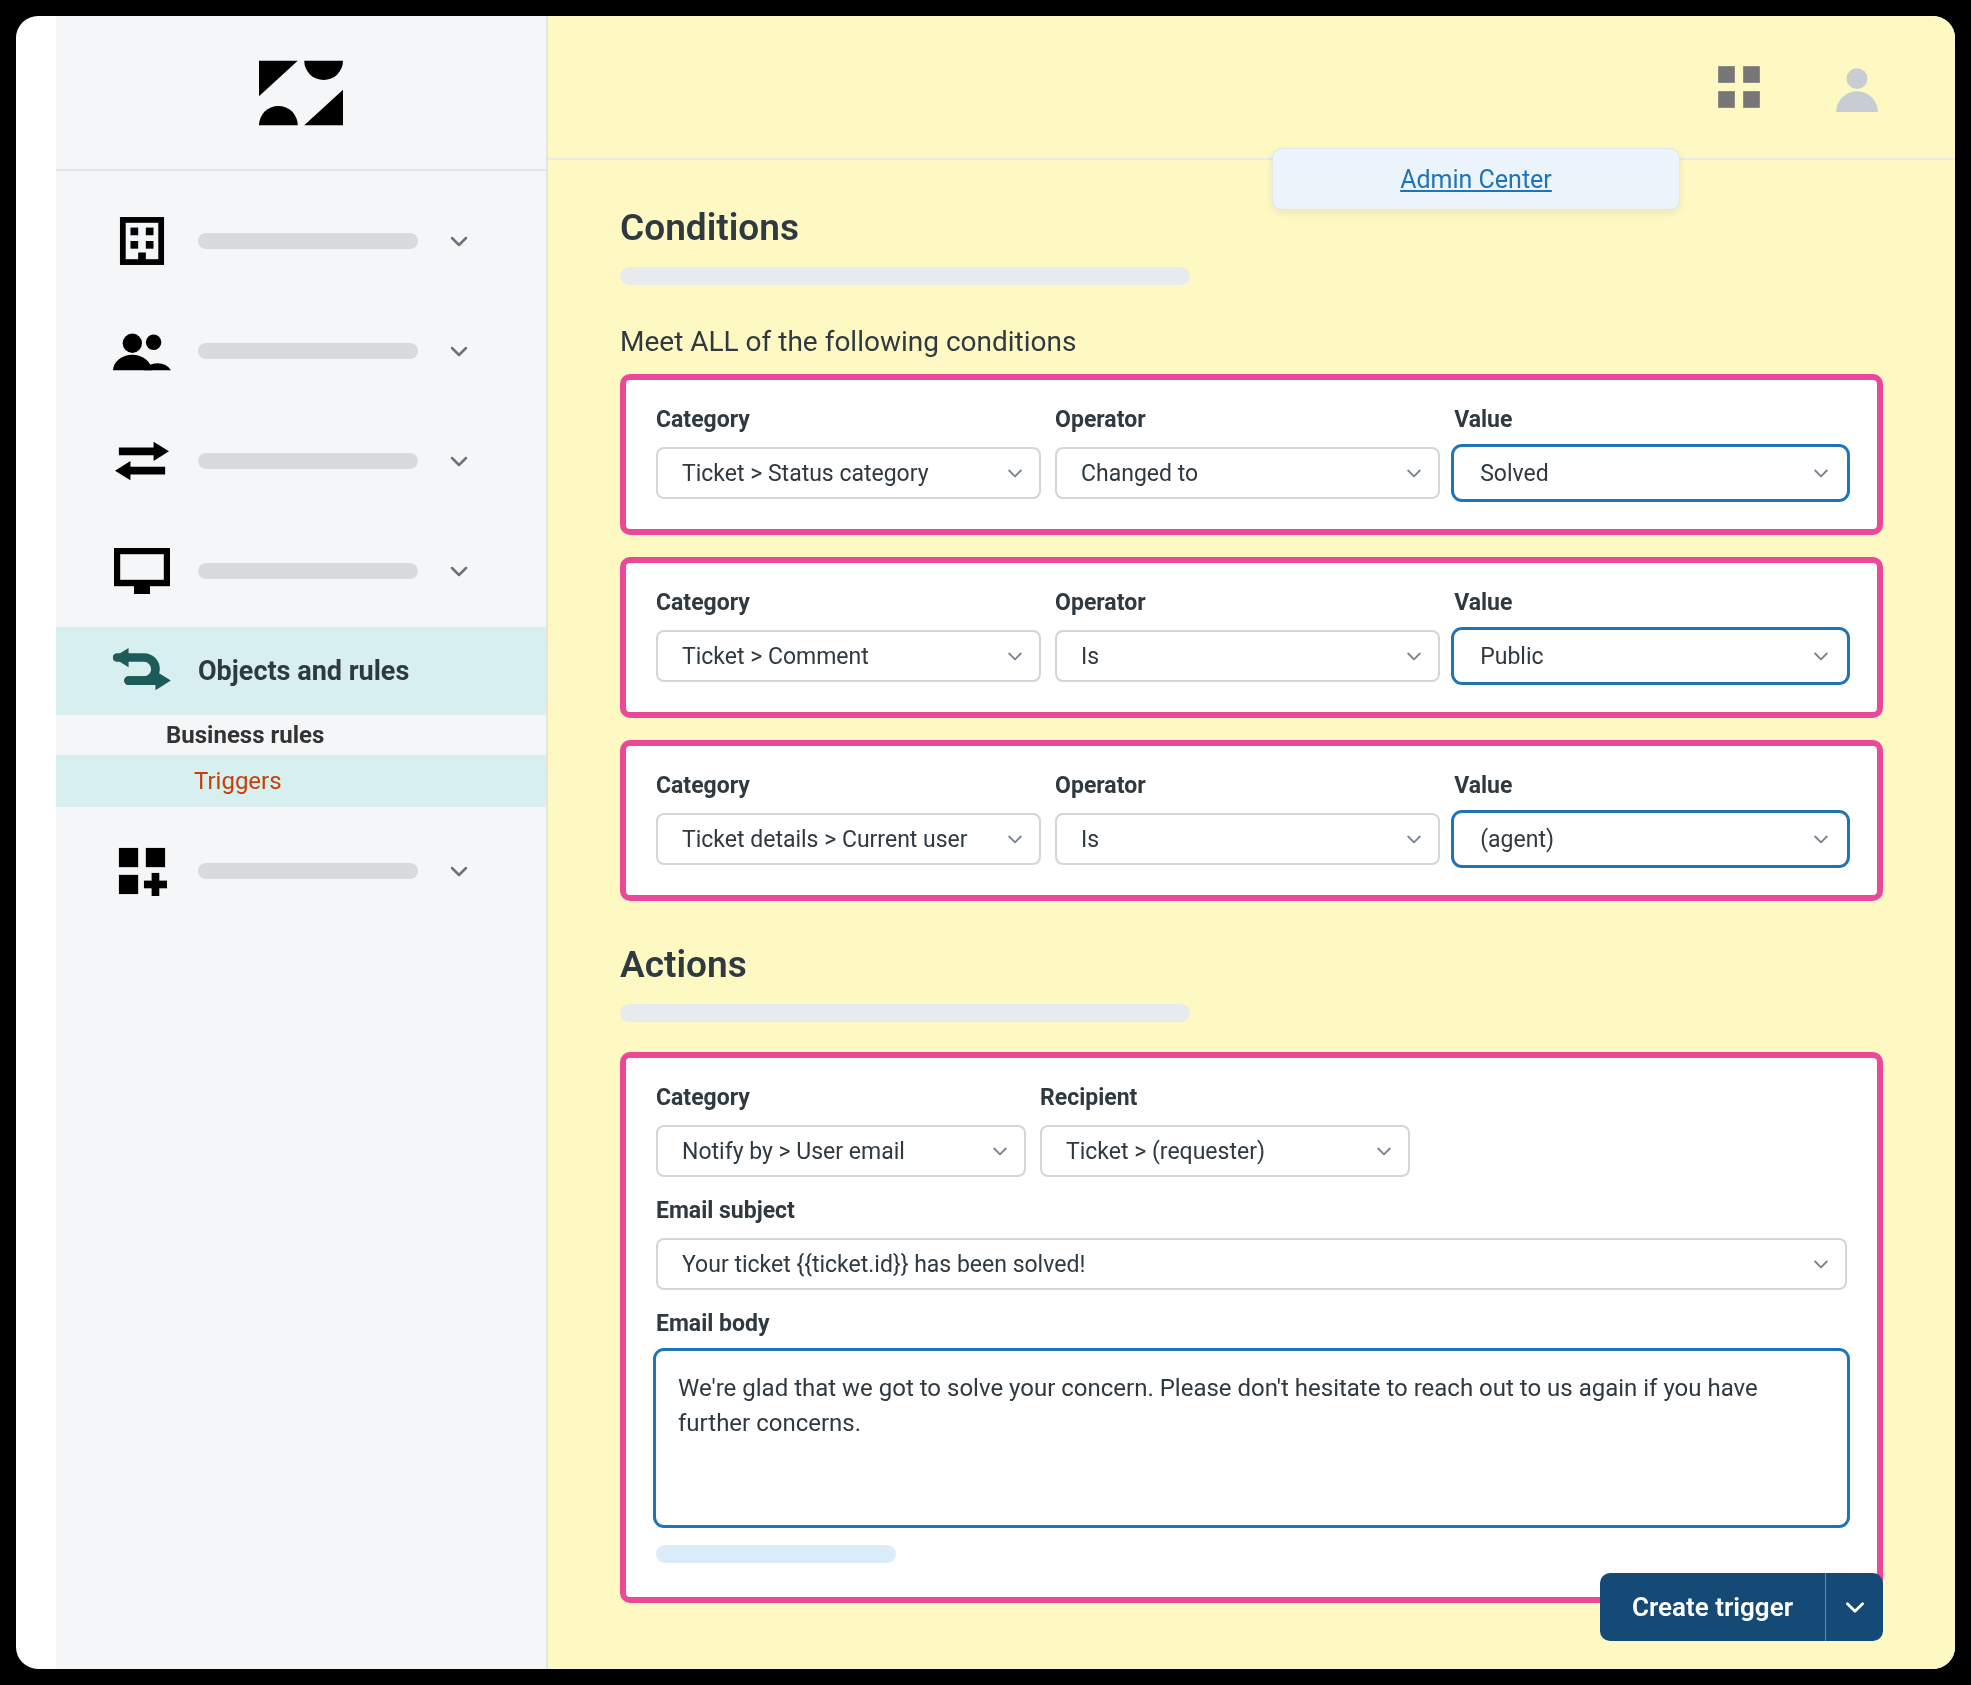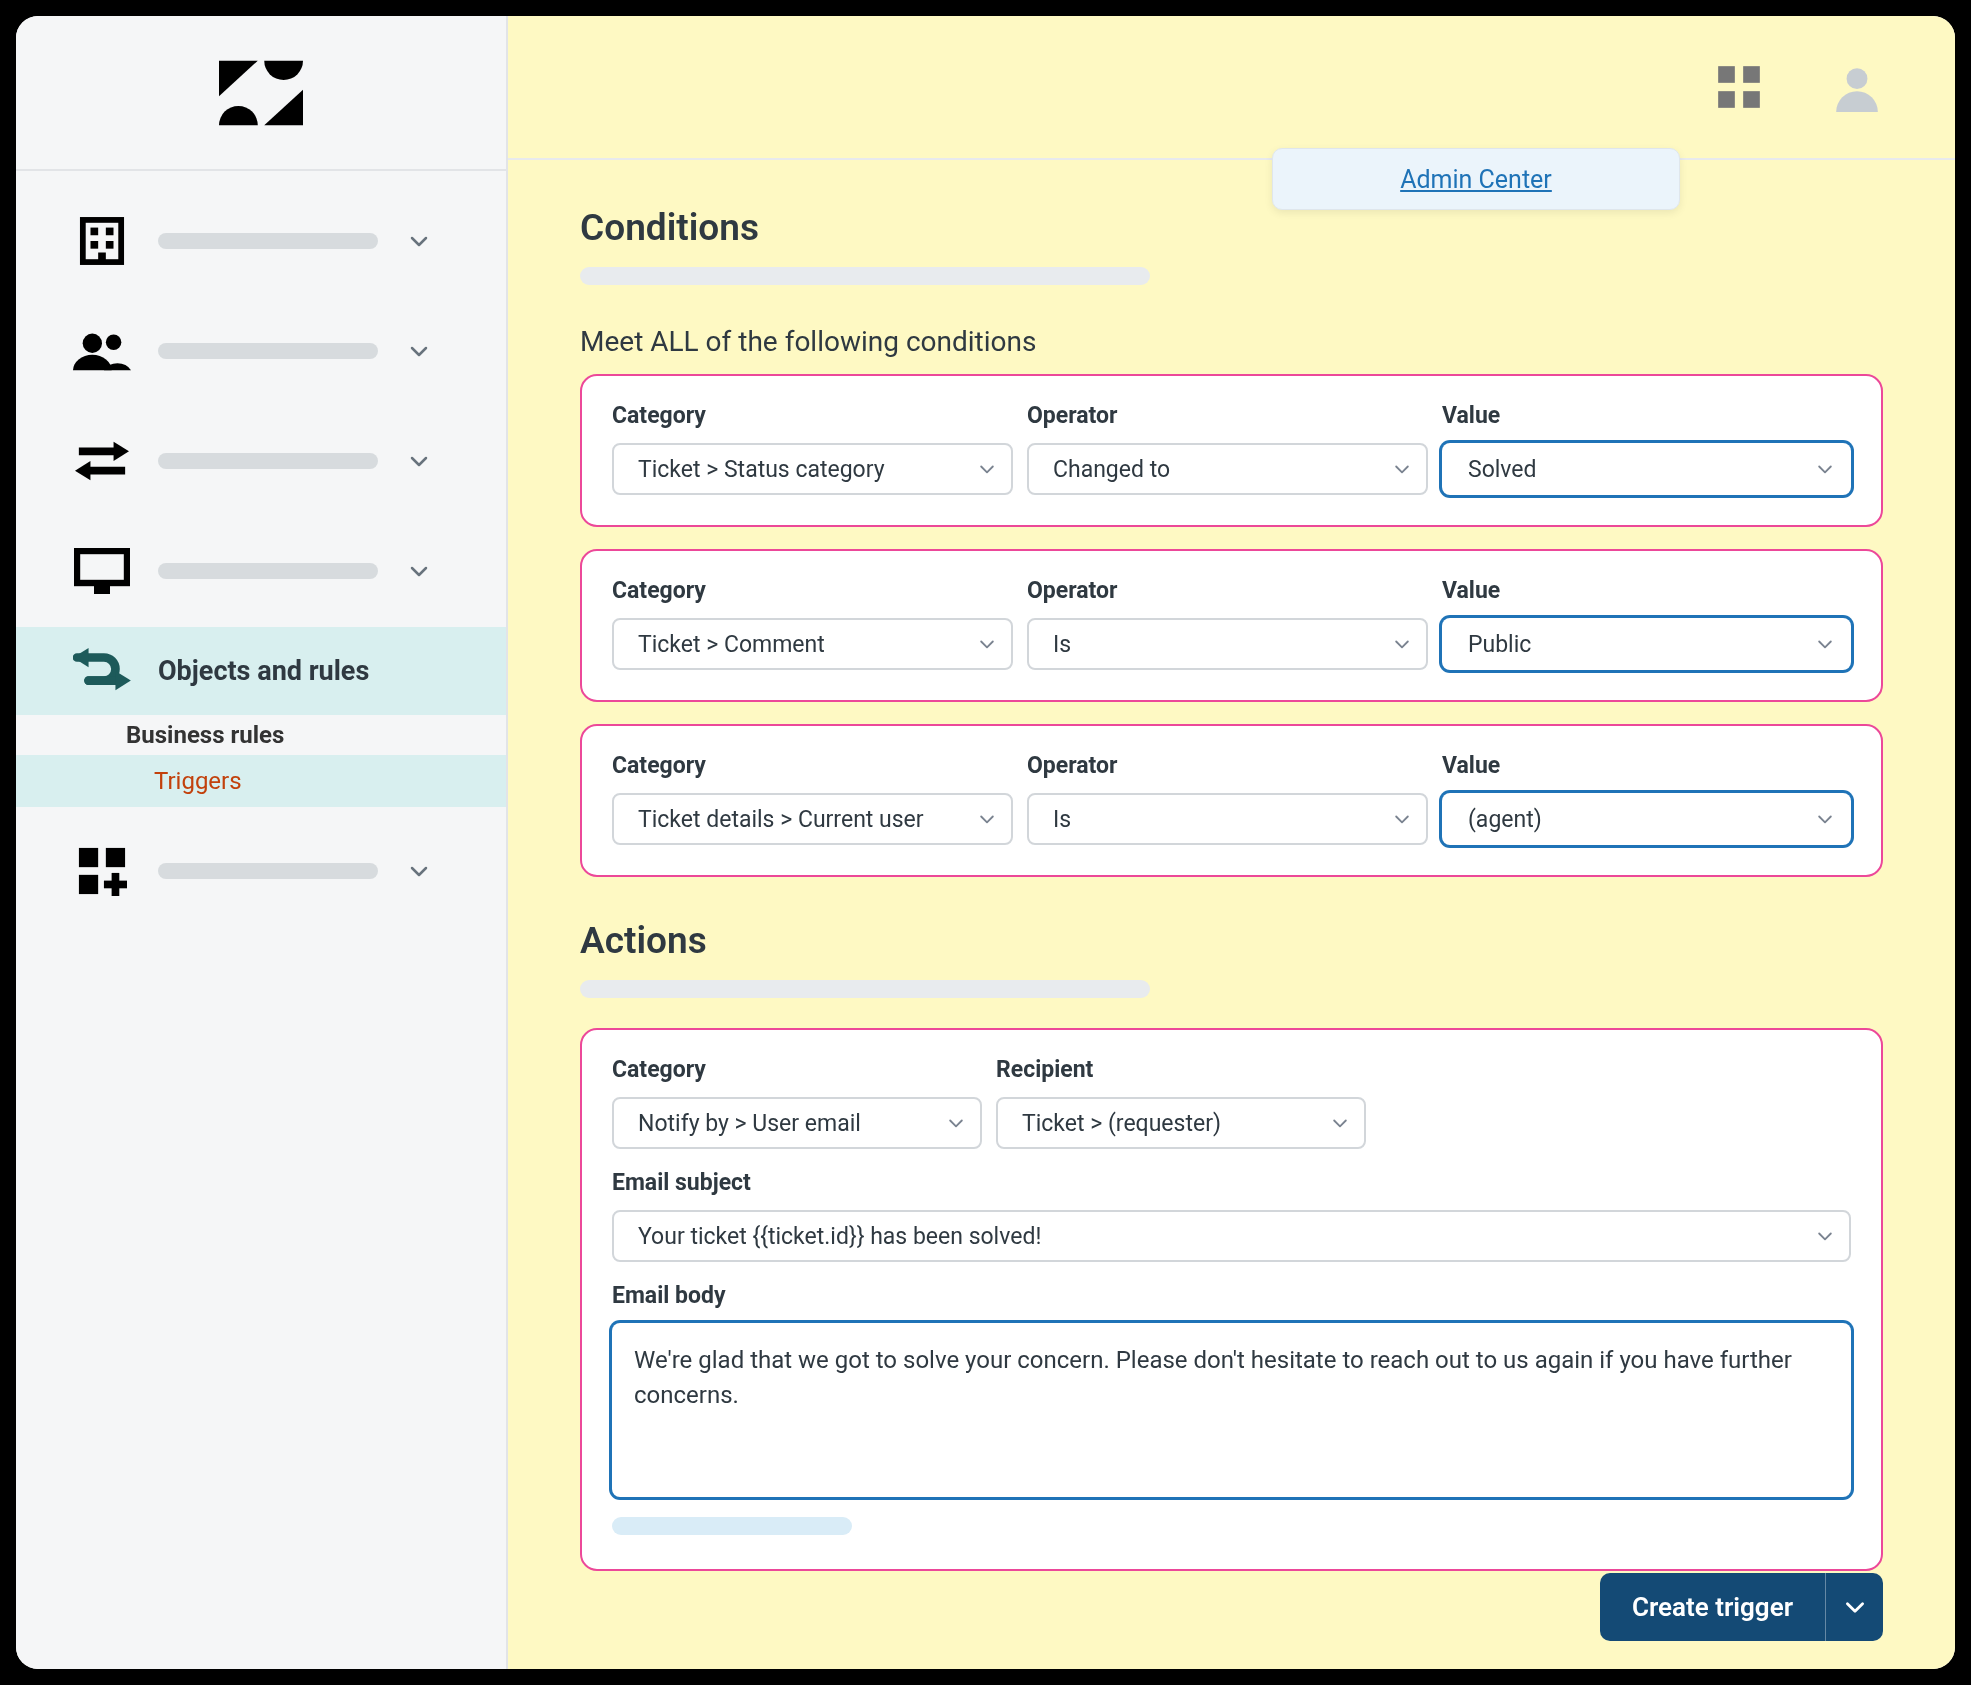--- a/index.html
+++ b/index.html
@@ -31,20 +31,21 @@
     position: relative;
   }
   
   .sidebar {
     width: 492px;
     flex: 0 0 492px;
     background: #f5f6f7;
     border-right: 2px solid #e2e4e7;
     display: flex;
     flex-direction: column;
+    margin-left: 40px;
   }
   .logo-wrap {
     height: 155px;
     display: flex;
     align-items: center;
     justify-content: center;
     border-bottom: 2px solid #e2e4e7;
   }
   .logo-wrap svg { width: 84px; height: 66px; }
   .nav-item {
@@ -165,22 +166,22 @@
     border-radius: 10px;
     margin-bottom: 40px;
   }
   .section-helptext {
     font-size: 28px;
     color: #2f3941;
     margin-bottom: 16px;
   }
 
   .card {
-    border: 2px solid #ec4899;
-    border-radius: 17px;
+    border: 6px solid #ec4899;
+    border-radius: 10px;
     padding: 26px 30px 30px 30px;
     margin-bottom: 22px;
     background: #fff;
   }
   .row3 {
     display: flex;
     gap: 14px;
   }
   .col { flex: 1; display: flex; flex-direction: column; }
   .col.wide { flex: 1.02; }

